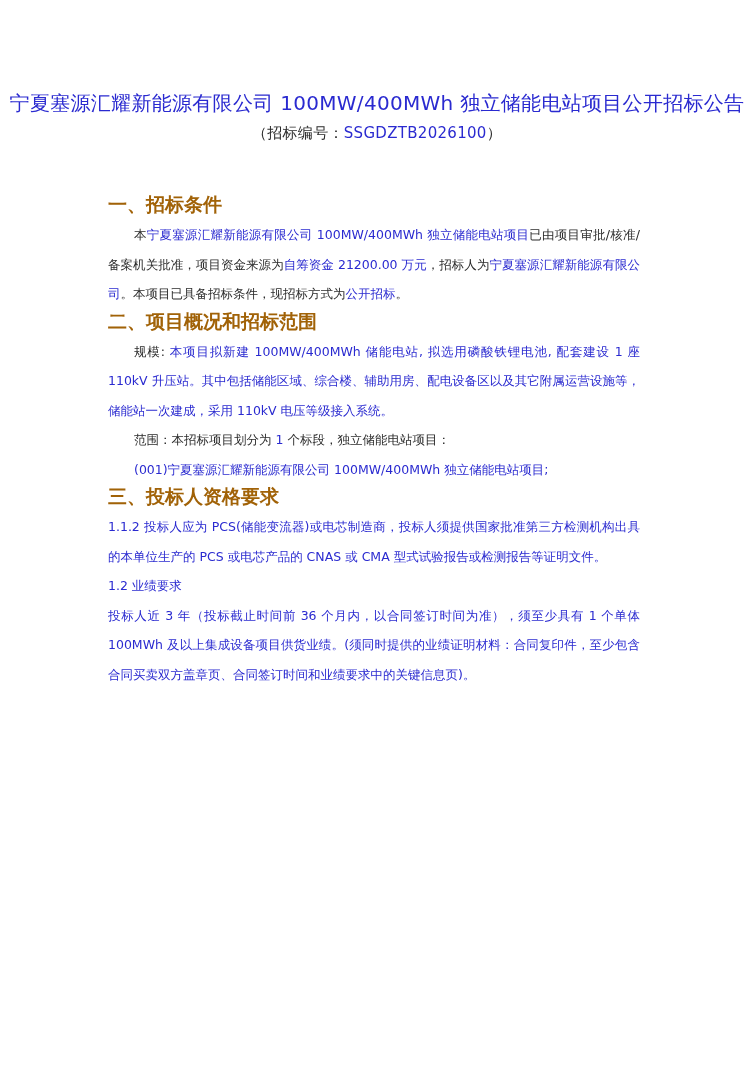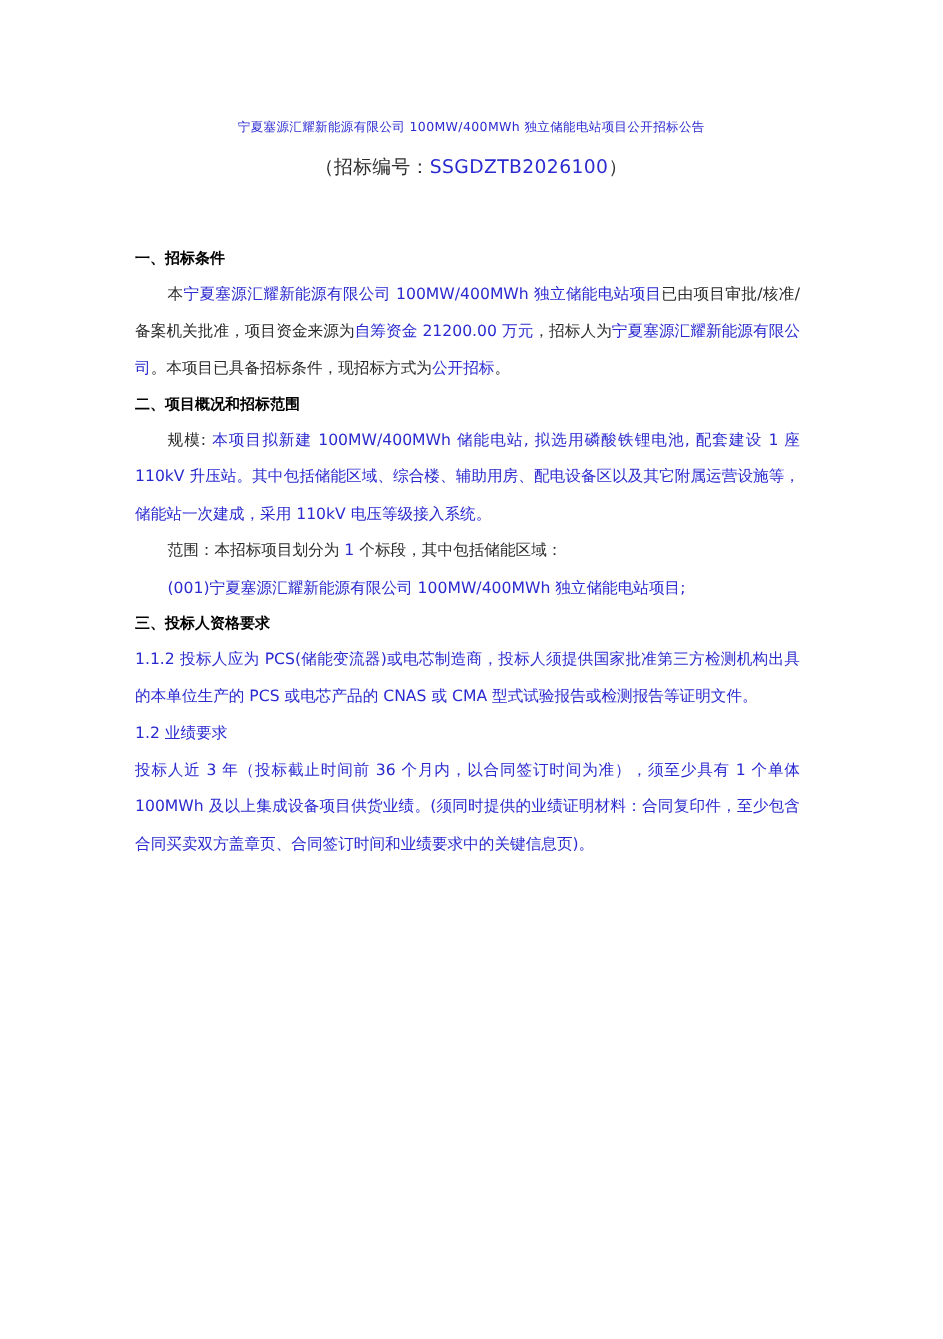--- a/index.html
+++ b/index.html
@@ -6,35 +6,36 @@
     body {
       width: 754px; height: 1071px; overflow: hidden; position: relative;
       font-family: "DejaVu Sans", "Liberation Sans", sans-serif;
       color: #2b2b2b;
     }
     .page { position: absolute; left: 0; top: 0; width: 754px; height: 1071px; background: #fff; }
     .blue { color: #2a2ad0; }
     .dark { color: #2b2b2b; }
     .title {
       position: absolute; left: 0; width: 754px; text-align: center;
-      top: 92px; font-size: 10px; line-height: 22px; letter-spacing: 0.3px;
+      top: 92px; font-size: 20px; line-height: 22px; letter-spacing: 0.3px;
     }
     .subtitle {
       position: absolute; left: 0; width: 754px; text-align: center;
       top: 122px; font-size: 15px; line-height: 22px; letter-spacing: 0.3px;
     }
     .content {
       position: absolute; left: 108px; top: 192px; width: 532px;
       font-size: 12.5px; line-height: 29.5px; text-align: justify;
     }
     .content p { margin: 0; }
     .indent { text-indent: 26px; }
     .heading {
-      font-size: 12px; font-weight: bold; color: #000000; line-height: 28px;
+      font-size: 19px; font-weight: bold; color: #a16207; line-height: 28px;
       margin: 0;
+      font-family: Liberation Mono, monospace;
     }
     .heading.h1 { margin-top: 0px; }
     .region { line-height: 22px; margin-bottom: 6px !important; }
   </style>
 </head>
 <body>
 
 <div class="page">
 
   <div class="title blue">宁夏塞源汇耀新能源有限公司 100MW/400MWh 独立储能电站项目公开招标公告</div>
@@ -52,21 +53,21 @@
       <span class="dark">本</span><span class="blue">宁夏塞源汇耀新能源有限公司 100MW/400MWh 独立储能电站项目</span><span class="dark">已由项目审批/核准/备案机关批准，项目资金来源为</span><span class="blue">自筹资金 21200.00 万元</span><span class="dark">，招标人为</span><span class="blue">宁夏塞源汇耀新能源有限公司</span><span class="dark">。本项目已具备招标条件，现招标方式为</span><span class="blue">公开招标</span><span class="dark">。</span>
     </p>
 
     <p class="heading">二、项目概况和招标范围</p>
 
     <p class="indent">
       <span class="dark">规模:</span><span class="blue"> 本项目拟新建 100MW/400MWh 储能电站, 拟选用磷酸铁锂电池, 配套建设 1 座 110kV 升压站。其中包括储能区域、综合楼、辅助用房、配电设备区以及其它附属运营设施等，储能站一次建成，采用 110kV 电压等级接入系统。</span>
     </p>
 
     <p class="indent">
-      <span class="dark">范围：本招标项目划分为 </span><span class="blue">1</span><span class="dark"> 个标段，其中包括储能区域：</span>
+      <span class="dark">范围：本招标项目划分为 </span><span class="blue">1</span><span class="dark"> 个标段，独立储能电站项目：</span>
     </p>
 
     <p class="indent blue">(001)宁夏塞源汇耀新能源有限公司 100MW/400MWh 独立储能电站项目;</p>
 
     <p class="heading">三、投标人资格要求</p>
 
 
     <p class="blue">1.1.2 投标人应为 PCS(储能变流器)或电芯制造商，投标人须提供国家批准第三方检测机构出具的本单位生产的 PCS 或电芯产品的 CNAS 或 CMA 型式试验报告或检测报告等证明文件。</p>
 
     <p class="blue">1.2 业绩要求</p>

